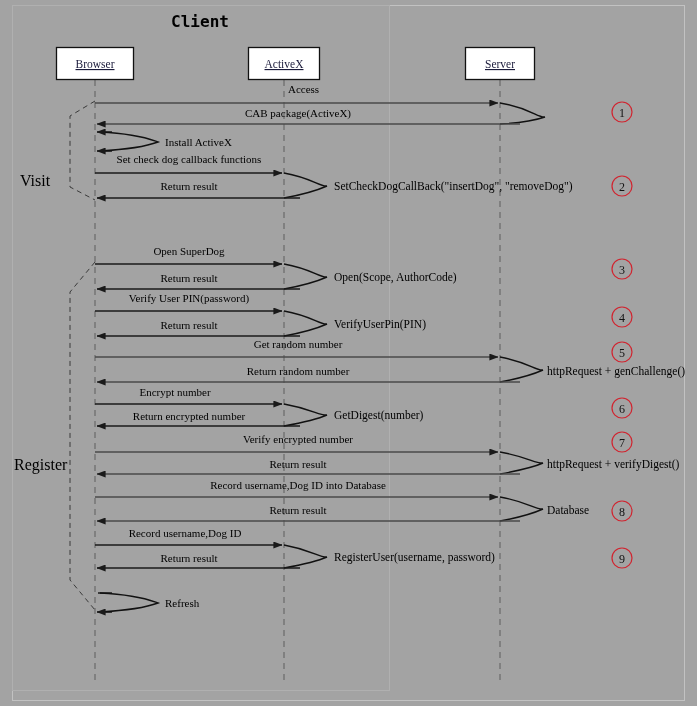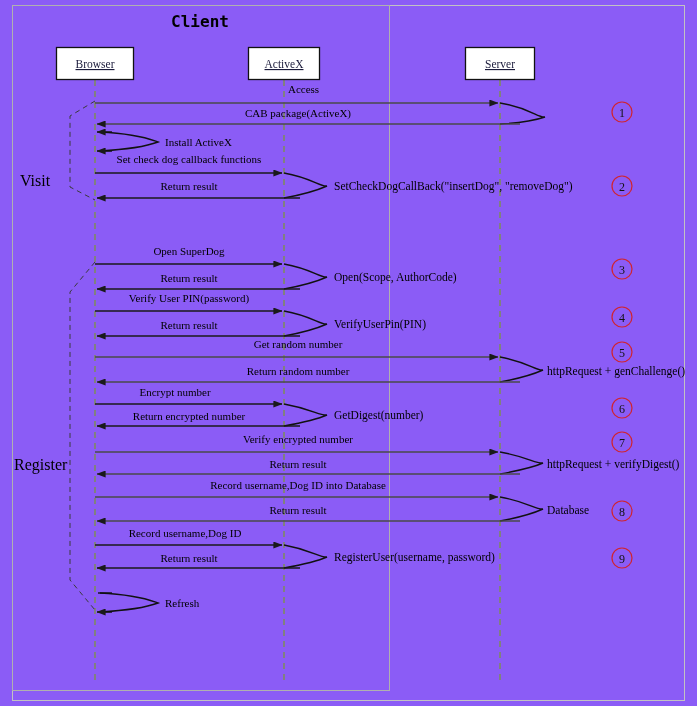--- a/index.html
+++ b/index.html
@@ -4,21 +4,21 @@
 <style>
   html, body {
     margin: 0;
     padding: 0;
     background: #ffffff;
   }
   #root {
     position: relative;
     width: 697px;
     height: 706px;
-    background: #8b5cf6;
+    background: #a3a3a3;
     font-family: "Liberation Serif", "DejaVu Serif", serif;
     overflow: hidden;
   }
   #diagram {
     position: absolute;
     left: 0;
     top: 0;
     width: 697px;
     height: 706px;
   }

